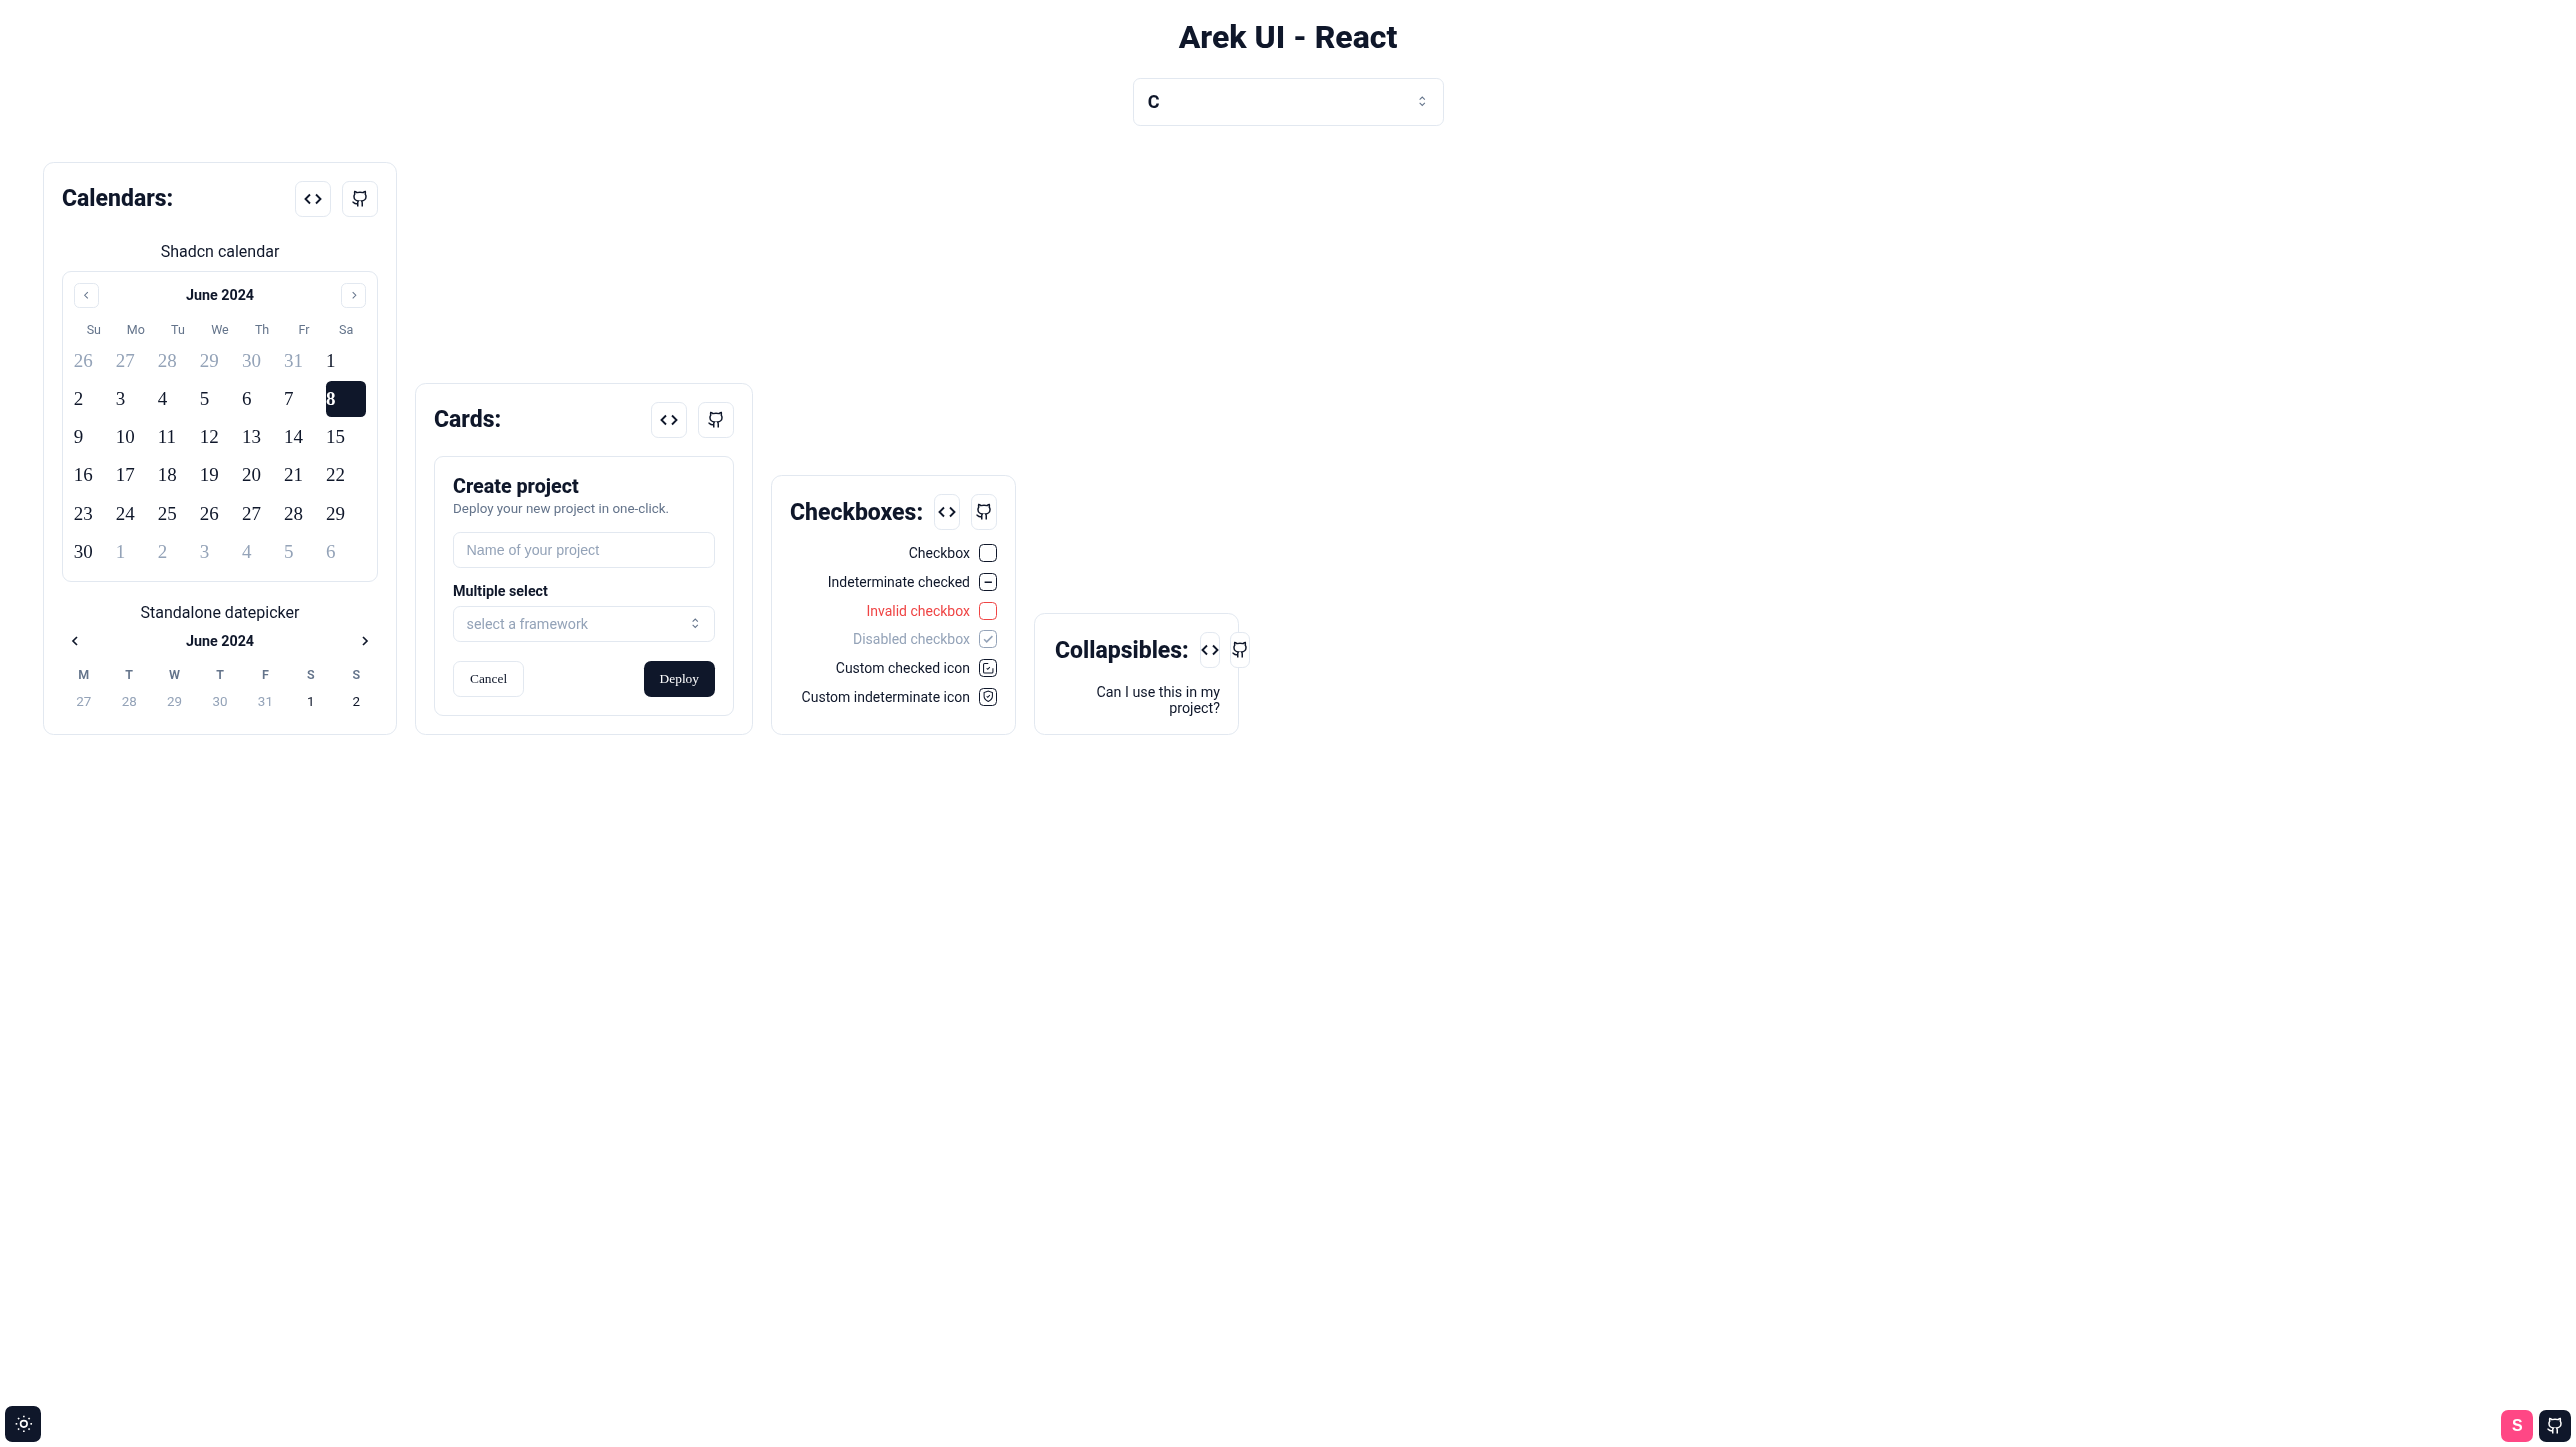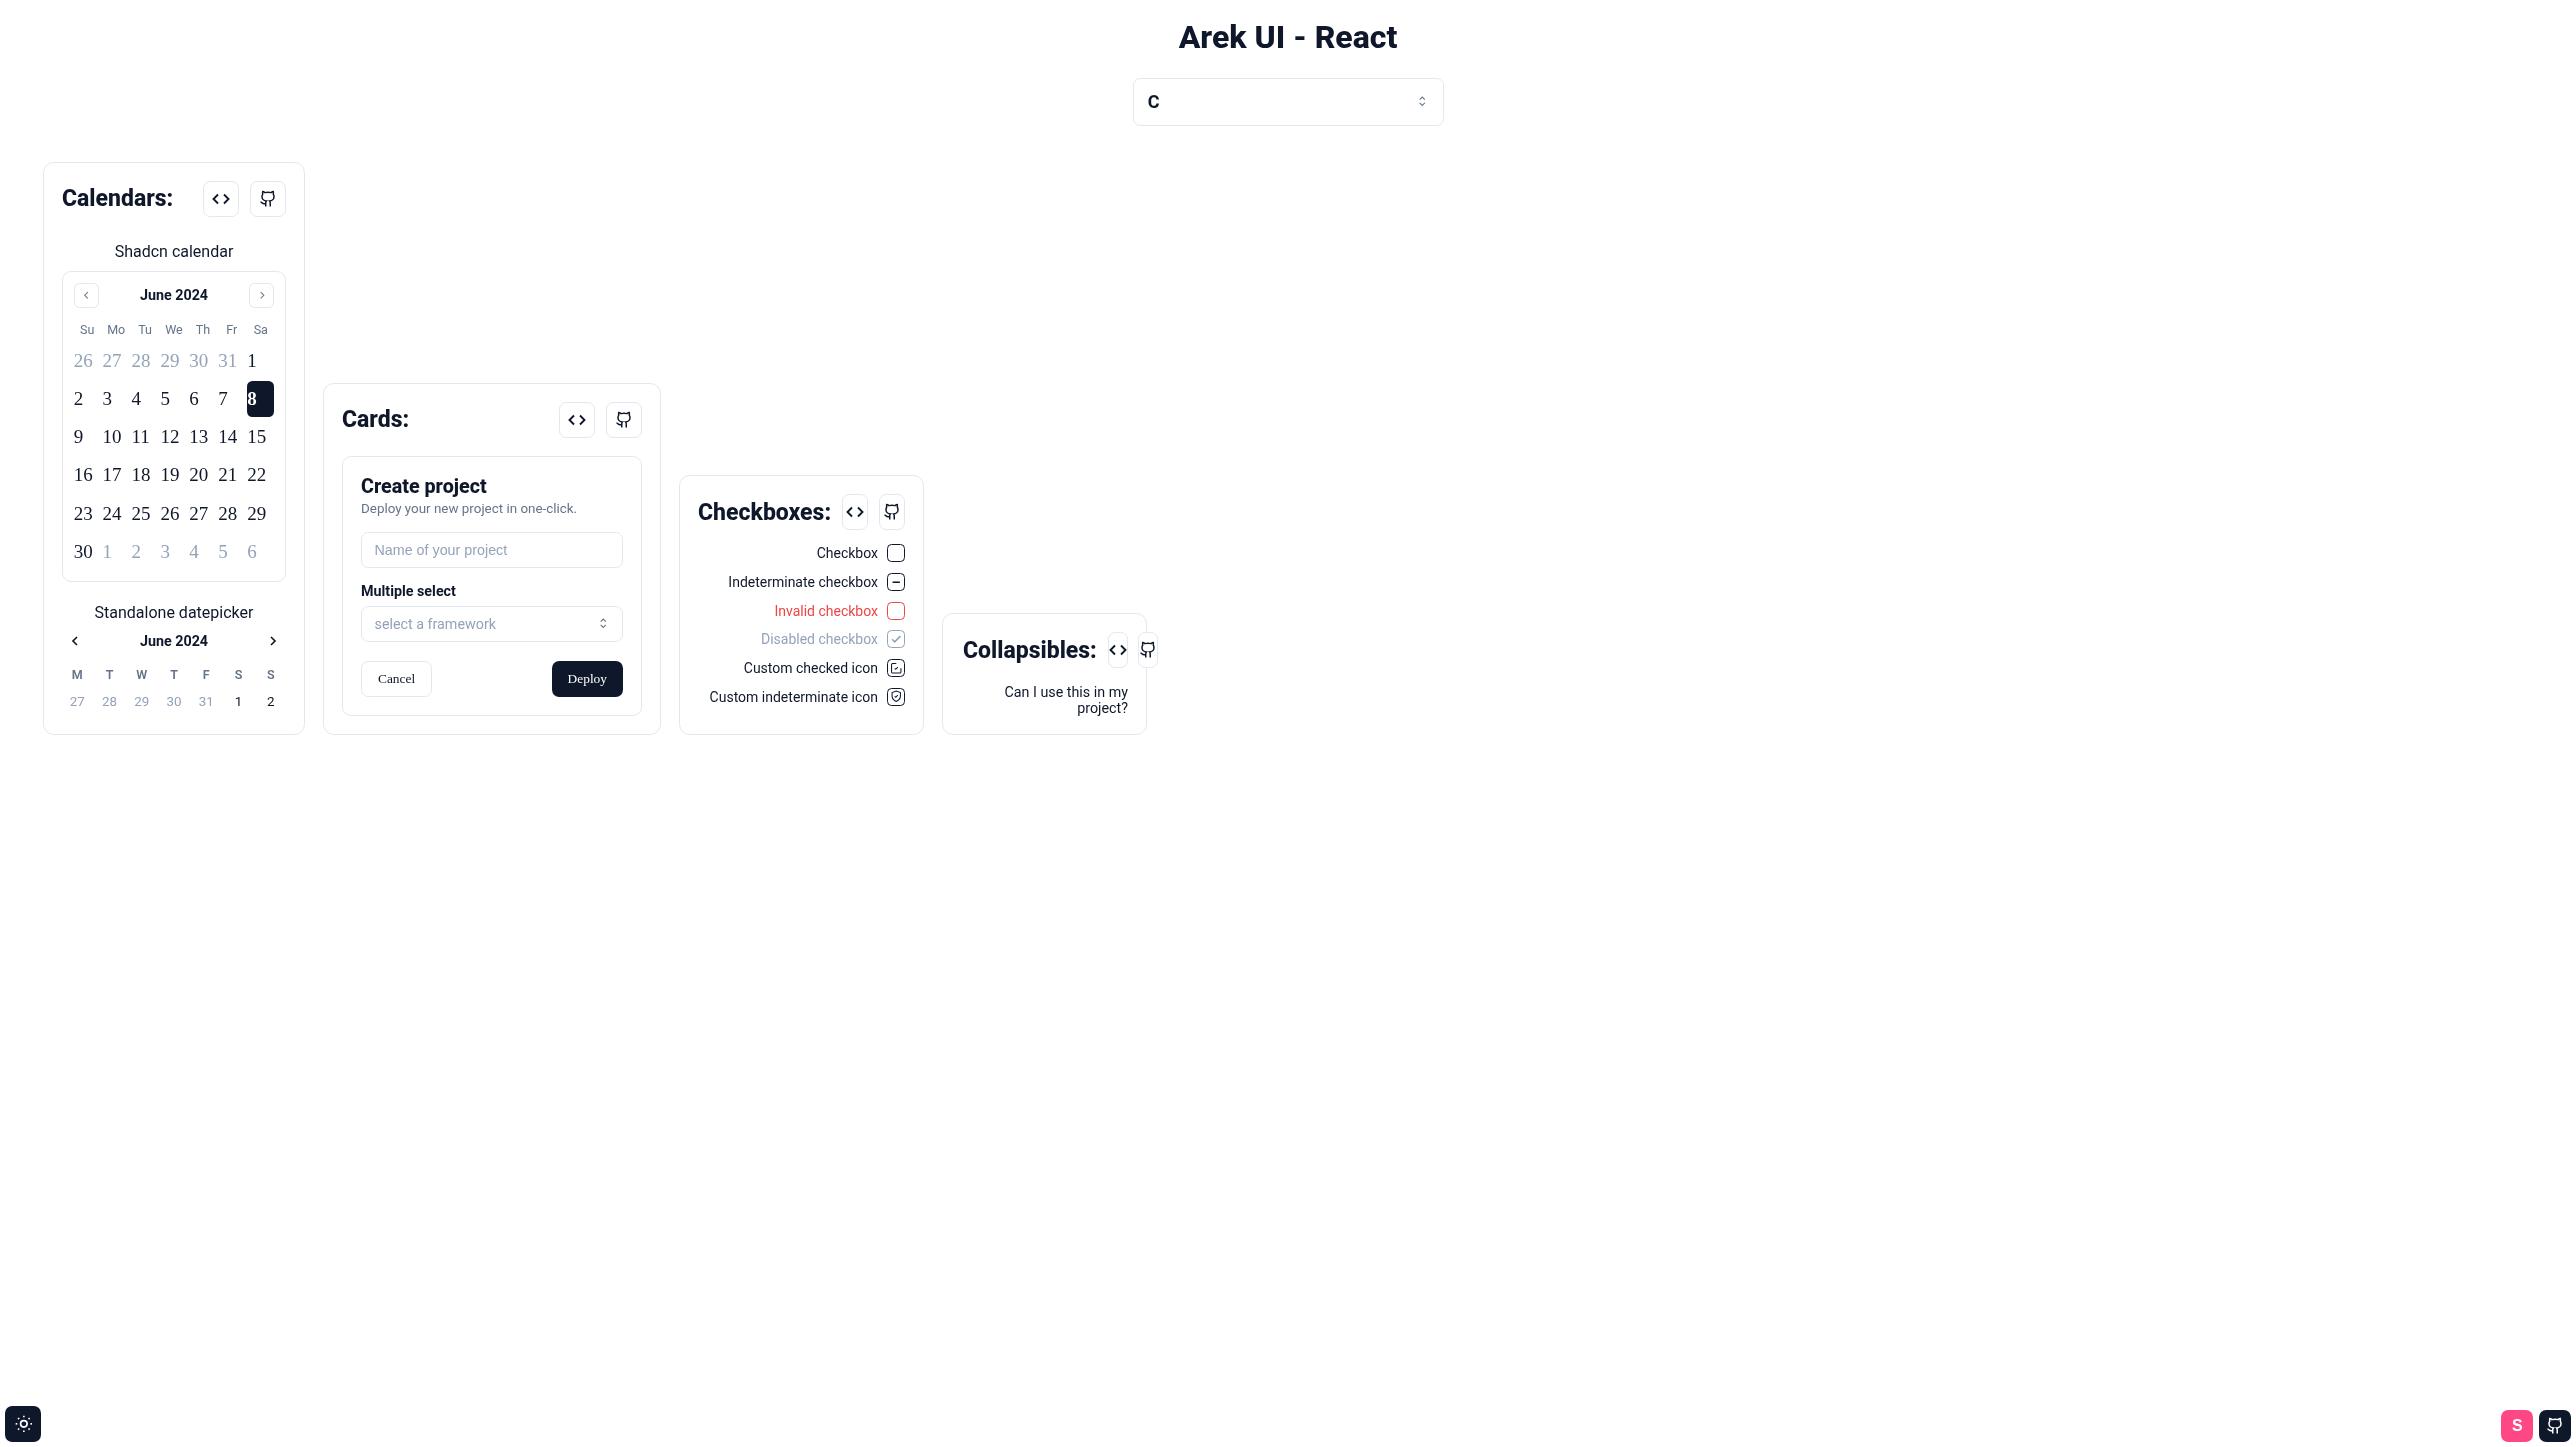--- a/index.html
+++ b/index.html
@@ -59,21 +59,21 @@
   height: 36px;
   display: flex;
   align-items: center;
   justify-content: center;
   background: #fff;
   cursor: pointer;
 }
 .icon-btn svg { stroke: #0f172a; }
 
 
-.calendars-card { width: 262px; }
+.calendars-card { width: 354px; }
 .cal-subtitle { text-align: center; font-size: 16px; margin-top: 25px; margin-bottom: 10.7px; }
 .cal-box { border: 0.9px solid #e2e8f0; border-radius: 9px; padding: 10.7px; }
 .cal-nav { display: flex; align-items: center; justify-content: space-between; margin-bottom: 9px; }
 .cal-nav-btn { border: 0.9px solid #e2e8f0; border-radius: 5.4px; width: 25px; height: 25px; display: flex; align-items: center; justify-content: center; background: #fff; cursor: pointer; }
 .cal-month { font-weight: 700; font-size: 14.3px; }
 .cal-grid { display: grid; grid-template-columns: repeat(7, 1fr); gap: 1.8px; }
 .cal-head { text-align: center; font-size: 12.5px; color: #64748b; padding: 5.4px 0; }
 .cal-day { text-align: left; padding: 7.2px 0; font-size: 19px; border-radius: 5.4px; cursor: pointer; font-family: Liberation Serif, serif; }
 .cal-day.muted { color: #94a3b8; }
 .cal-day.selected { background: #0f172a; color: #fff; font-weight: 600; }
@@ -327,21 +327,21 @@
             <path d="M9 18c-4.51 2-5-2-7-2"></path>
           </svg>
       </button>
     </div>
     <div id="cb-list">
         <div class="cb-row">
           <span>Checkbox</span>
           <div class="cb-box"></div>
         </div>
         <div class="cb-row">
-          <span>Indeterminate checkbox</span>
+          <span>Indeterminate checked</span>
           <div class="cb-box">
             <svg viewBox="0 0 24 24" fill="none" stroke="#0f172a" stroke-width="3">
               <line x1="5" y1="12" x2="19" y2="12"></line>
             </svg>
           </div>
         </div>
         <div class="cb-row invalid">
           <span>Invalid checkbox</span>
           <div class="cb-box invalid"></div>
         </div>

